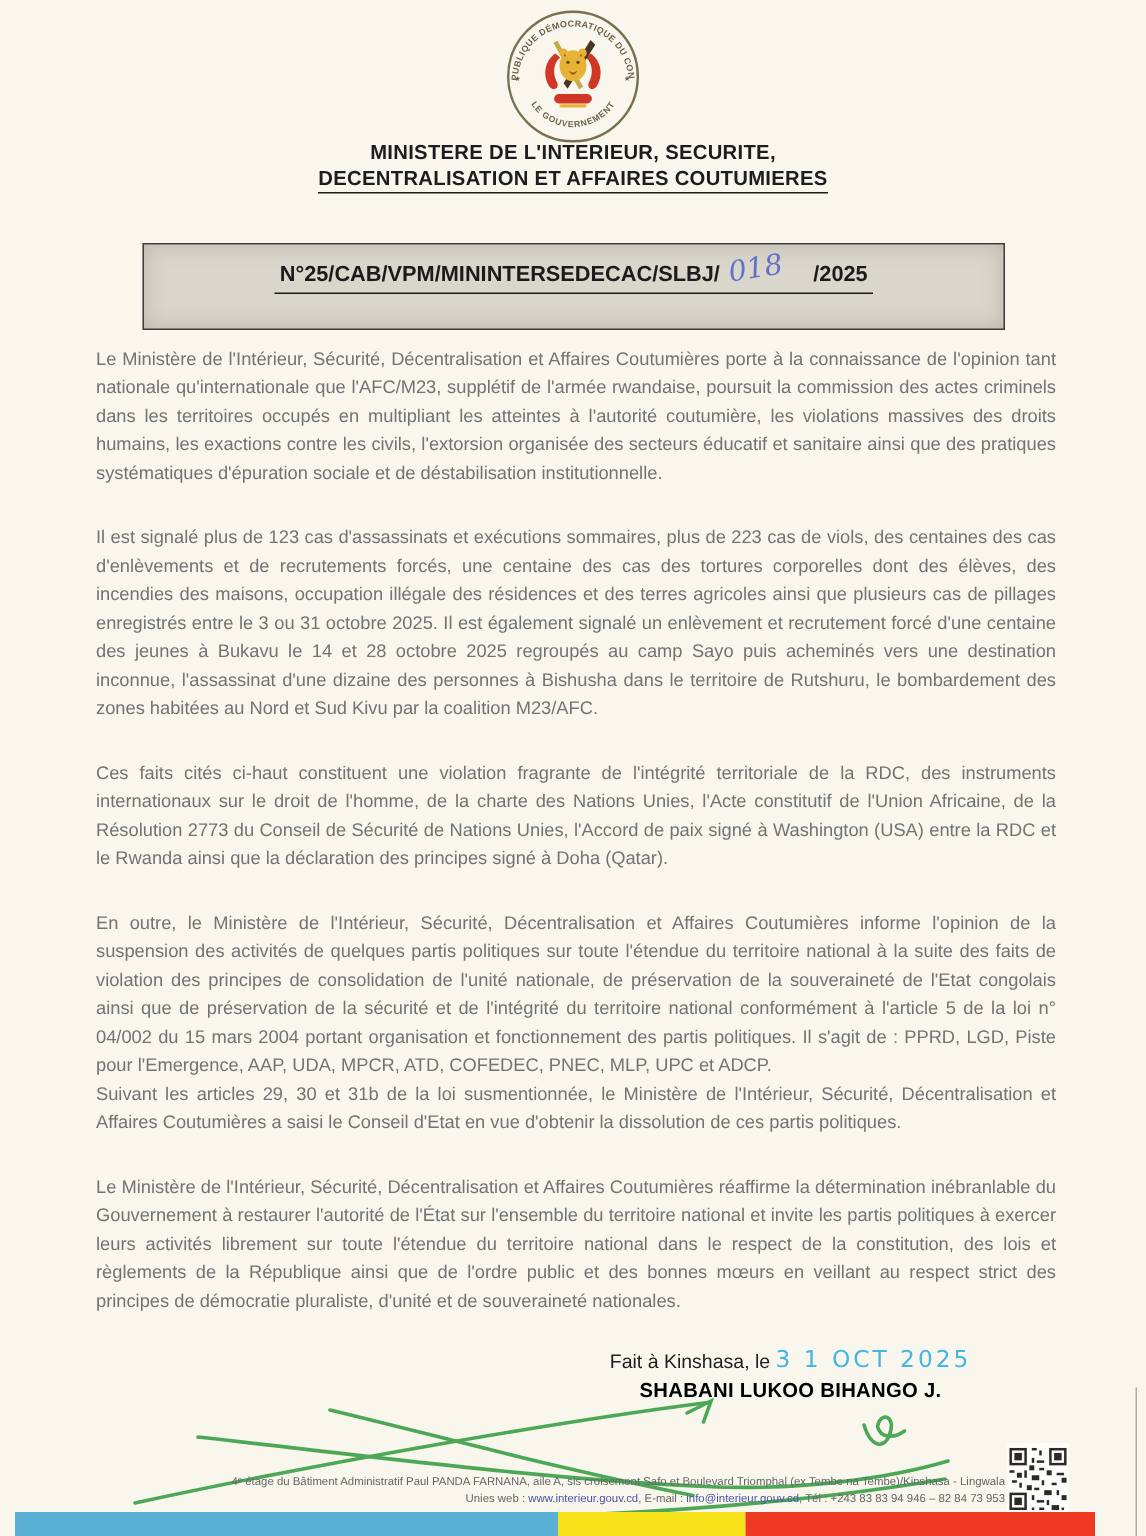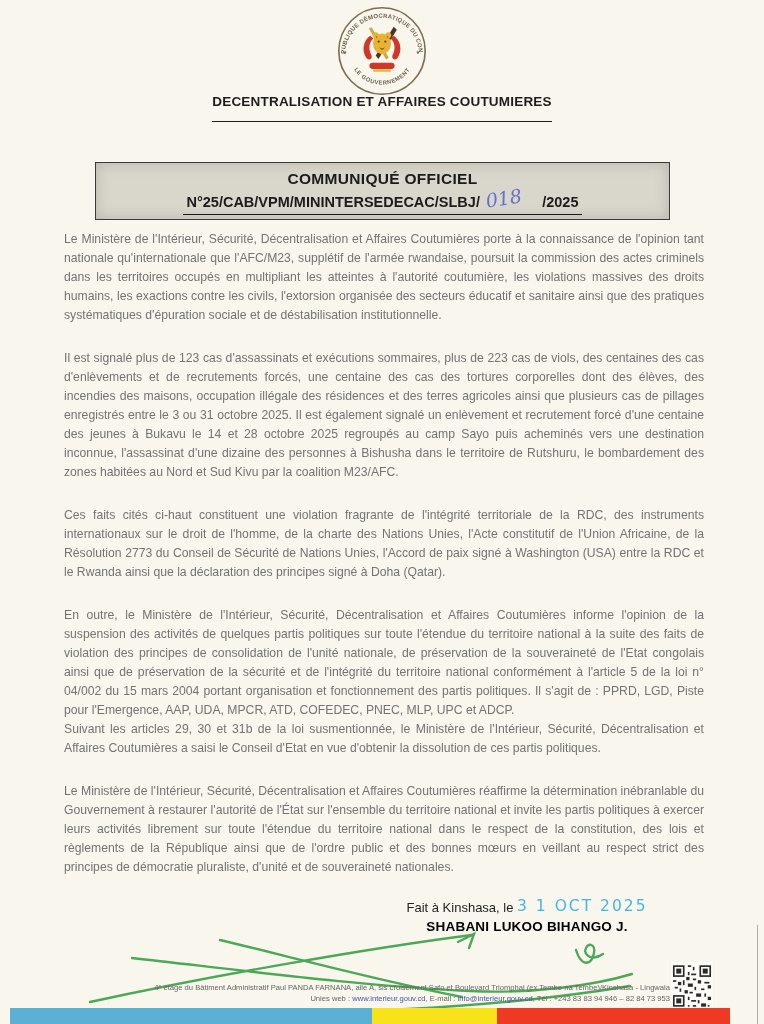--- a/index.html
+++ b/index.html
@@ -5,21 +5,21 @@
   html,body{margin:0;padding:0;background:#f9f6ed;}
   .page{
     position:relative;width:764px;height:1024px;background:#f9f6ed;
     font-family:"Liberation Sans",sans-serif;color:#232323;overflow:hidden;
   }
   
   .seal{position:absolute;top:6px;left:50%;transform:translateX(-50%);}
   
   .ministry{position:absolute;top:93px;left:0;width:100%;text-align:center;}
   .ministry-line{font-weight:bold;font-size:13.5px;line-height:17px;letter-spacing:.2px;color:#1d1d1d;}
-  .ministry-line .u{display:inline-block;border-bottom:1.6px solid #1d1d1d;padding-bottom:11px;}
+  .ministry-line .u{display:inline-block;border-bottom:1.6px solid #1d1d1d;padding-bottom:1px;}
   .office-script{
     position:absolute;top:126px;left:0;width:100%;text-align:center;
     font-family:"DejaVu Serif",serif;font-style:italic;font-weight:bold;
     font-size:27px;color:#2b2b2b;letter-spacing:1px;margin-top:48px;
   }
   
   .subject-box{
     position:absolute;top:162px;left:95px;width:573px;height:50px;
     background:#d9d6cc;border:1.4px solid #3a3a3a;text-align:center;padding-top:6px;
     box-shadow:inset 0 0 14px rgba(125,118,100,.35);
@@ -89,27 +89,27 @@
         <path d="M46.8,45.5 Q50,48.5 53.2,45.5 Q50,52 46.8,45.5 Z" fill="#8a6418"></path>
         <circle cx="44" cy="34.5" r=".8" fill="#8a6418"></circle>
         <circle cx="56" cy="34.5" r=".8" fill="#8a6418"></circle>
         <rect x="36" y="63" width="28" height="7" rx="3.5" fill="#d03726"></rect>
         <rect x="40" y="70.5" width="20" height="2.5" rx="1.2" fill="#e7b235"></rect>
       </g>
     </svg>
   </div>
 
   <div class="ministry">
+    <div class="ministry-line">MINISTERE DE L'INTERIEUR, SECURITE,</div>
     <div class="ministry-line"><span class="u">DECENTRALISATION ET AFFAIRES COUTUMIERES</span></div>
   </div>
 
   <div class="office-script">Le Vice-Premier Ministre</div>
 
   <div class="subject-box">
-    <div class="box-title">COMMUNIQUÉ OFFICIEL</div>
     <div class="box-ref">
       <span class="ref-underlined">
         <span>N°25/CAB/VPM/MININTERSEDECAC/SLBJ/</span><span class="handwritten">018</span><span>/2025</span>
       </span>
     </div>
   </div>
 
   <div class="body">
     <p>Le Ministère de l'Intérieur, Sécurité, Décentralisation et Affaires Coutumières porte à la connaissance de l'opinion tant nationale qu'internationale que l'AFC/M23, supplétif de l'armée rwandaise, poursuit la commission des actes criminels dans les territoires occupés en multipliant les atteintes à l'autorité coutumière, les violations massives des droits humains, les exactions contre les civils, l'extorsion organisée des secteurs éducatif et sanitaire ainsi que des pratiques systématiques d'épuration sociale et de déstabilisation institutionnelle.</p>
     <p>Il est signalé plus de 123 cas d'assassinats et exécutions sommaires, plus de 223 cas de viols, des centaines des cas d'enlèvements et de recrutements forcés, une centaine des cas des tortures corporelles dont des élèves, des incendies des maisons, occupation illégale des résidences et des terres agricoles ainsi que plusieurs cas de pillages enregistrés entre le 3 ou 31 octobre 2025. Il est également signalé un enlèvement et recrutement forcé d'une centaine des jeunes à Bukavu le 14 et 28 octobre 2025 regroupés au camp Sayo puis acheminés vers une destination inconnue, l'assassinat d'une dizaine des personnes à Bishusha dans le territoire de Rutshuru, le bombardement des zones habitées au Nord et Sud Kivu par la coalition M23/AFC.</p>

